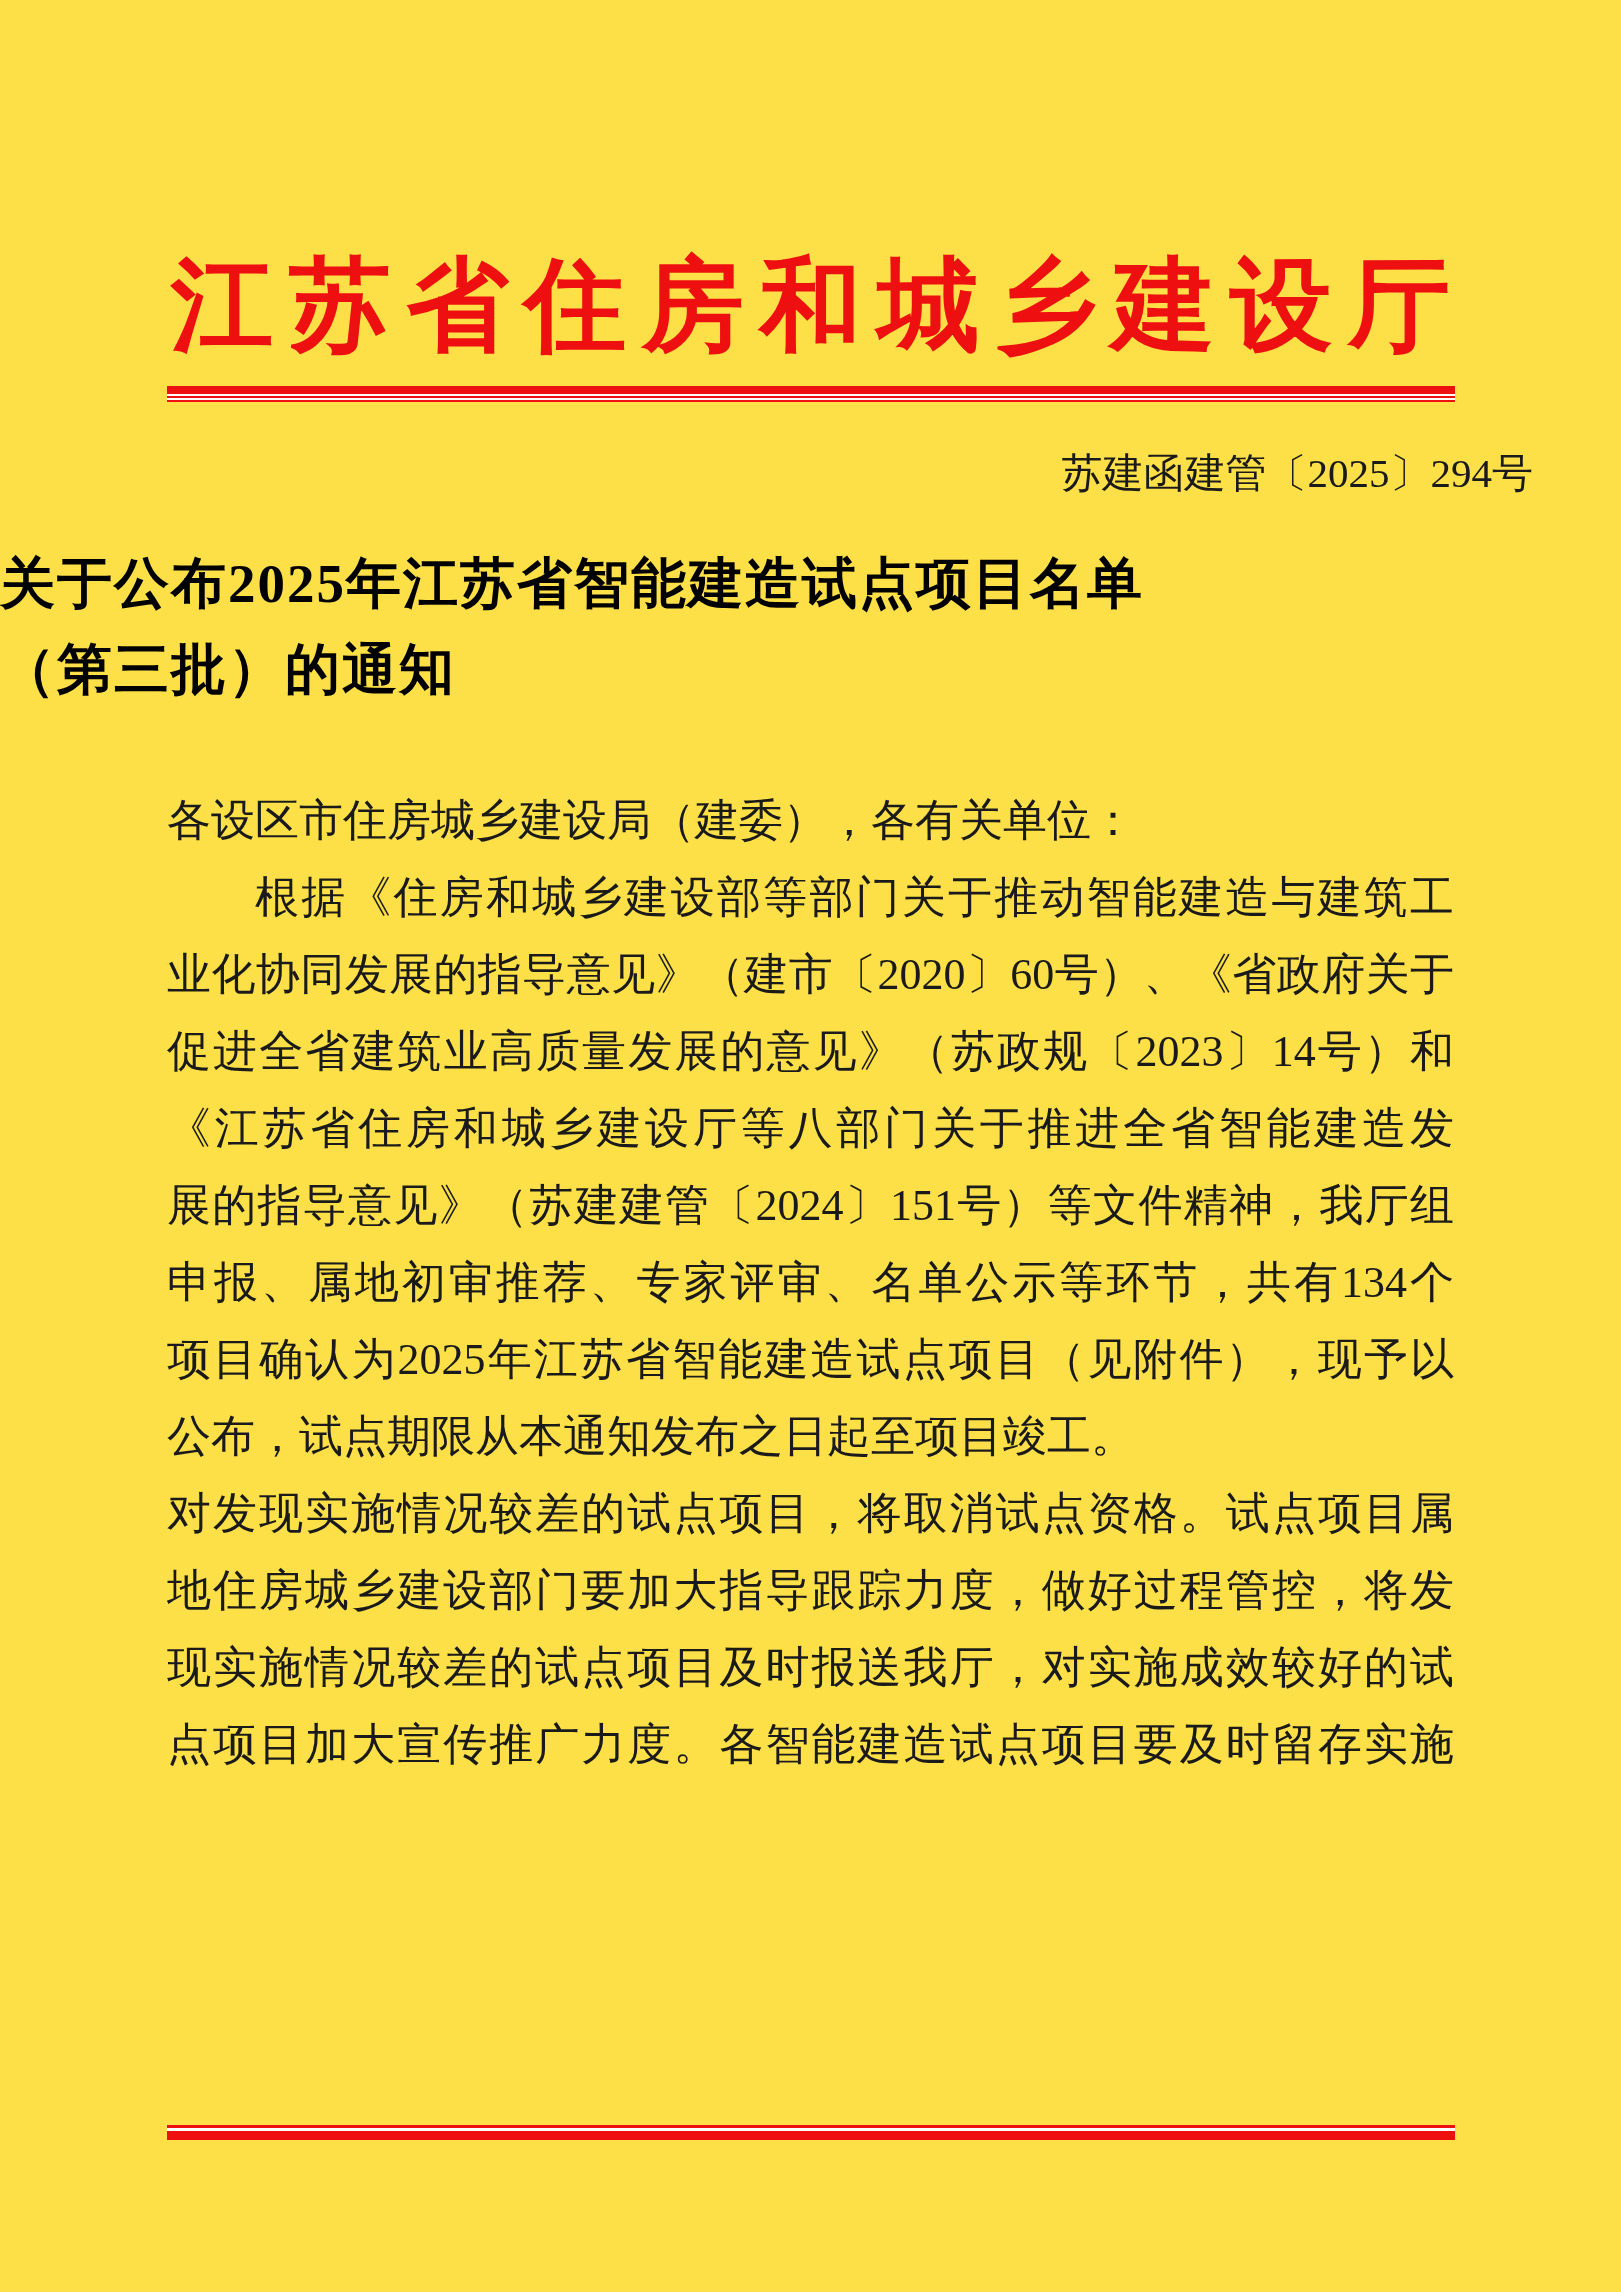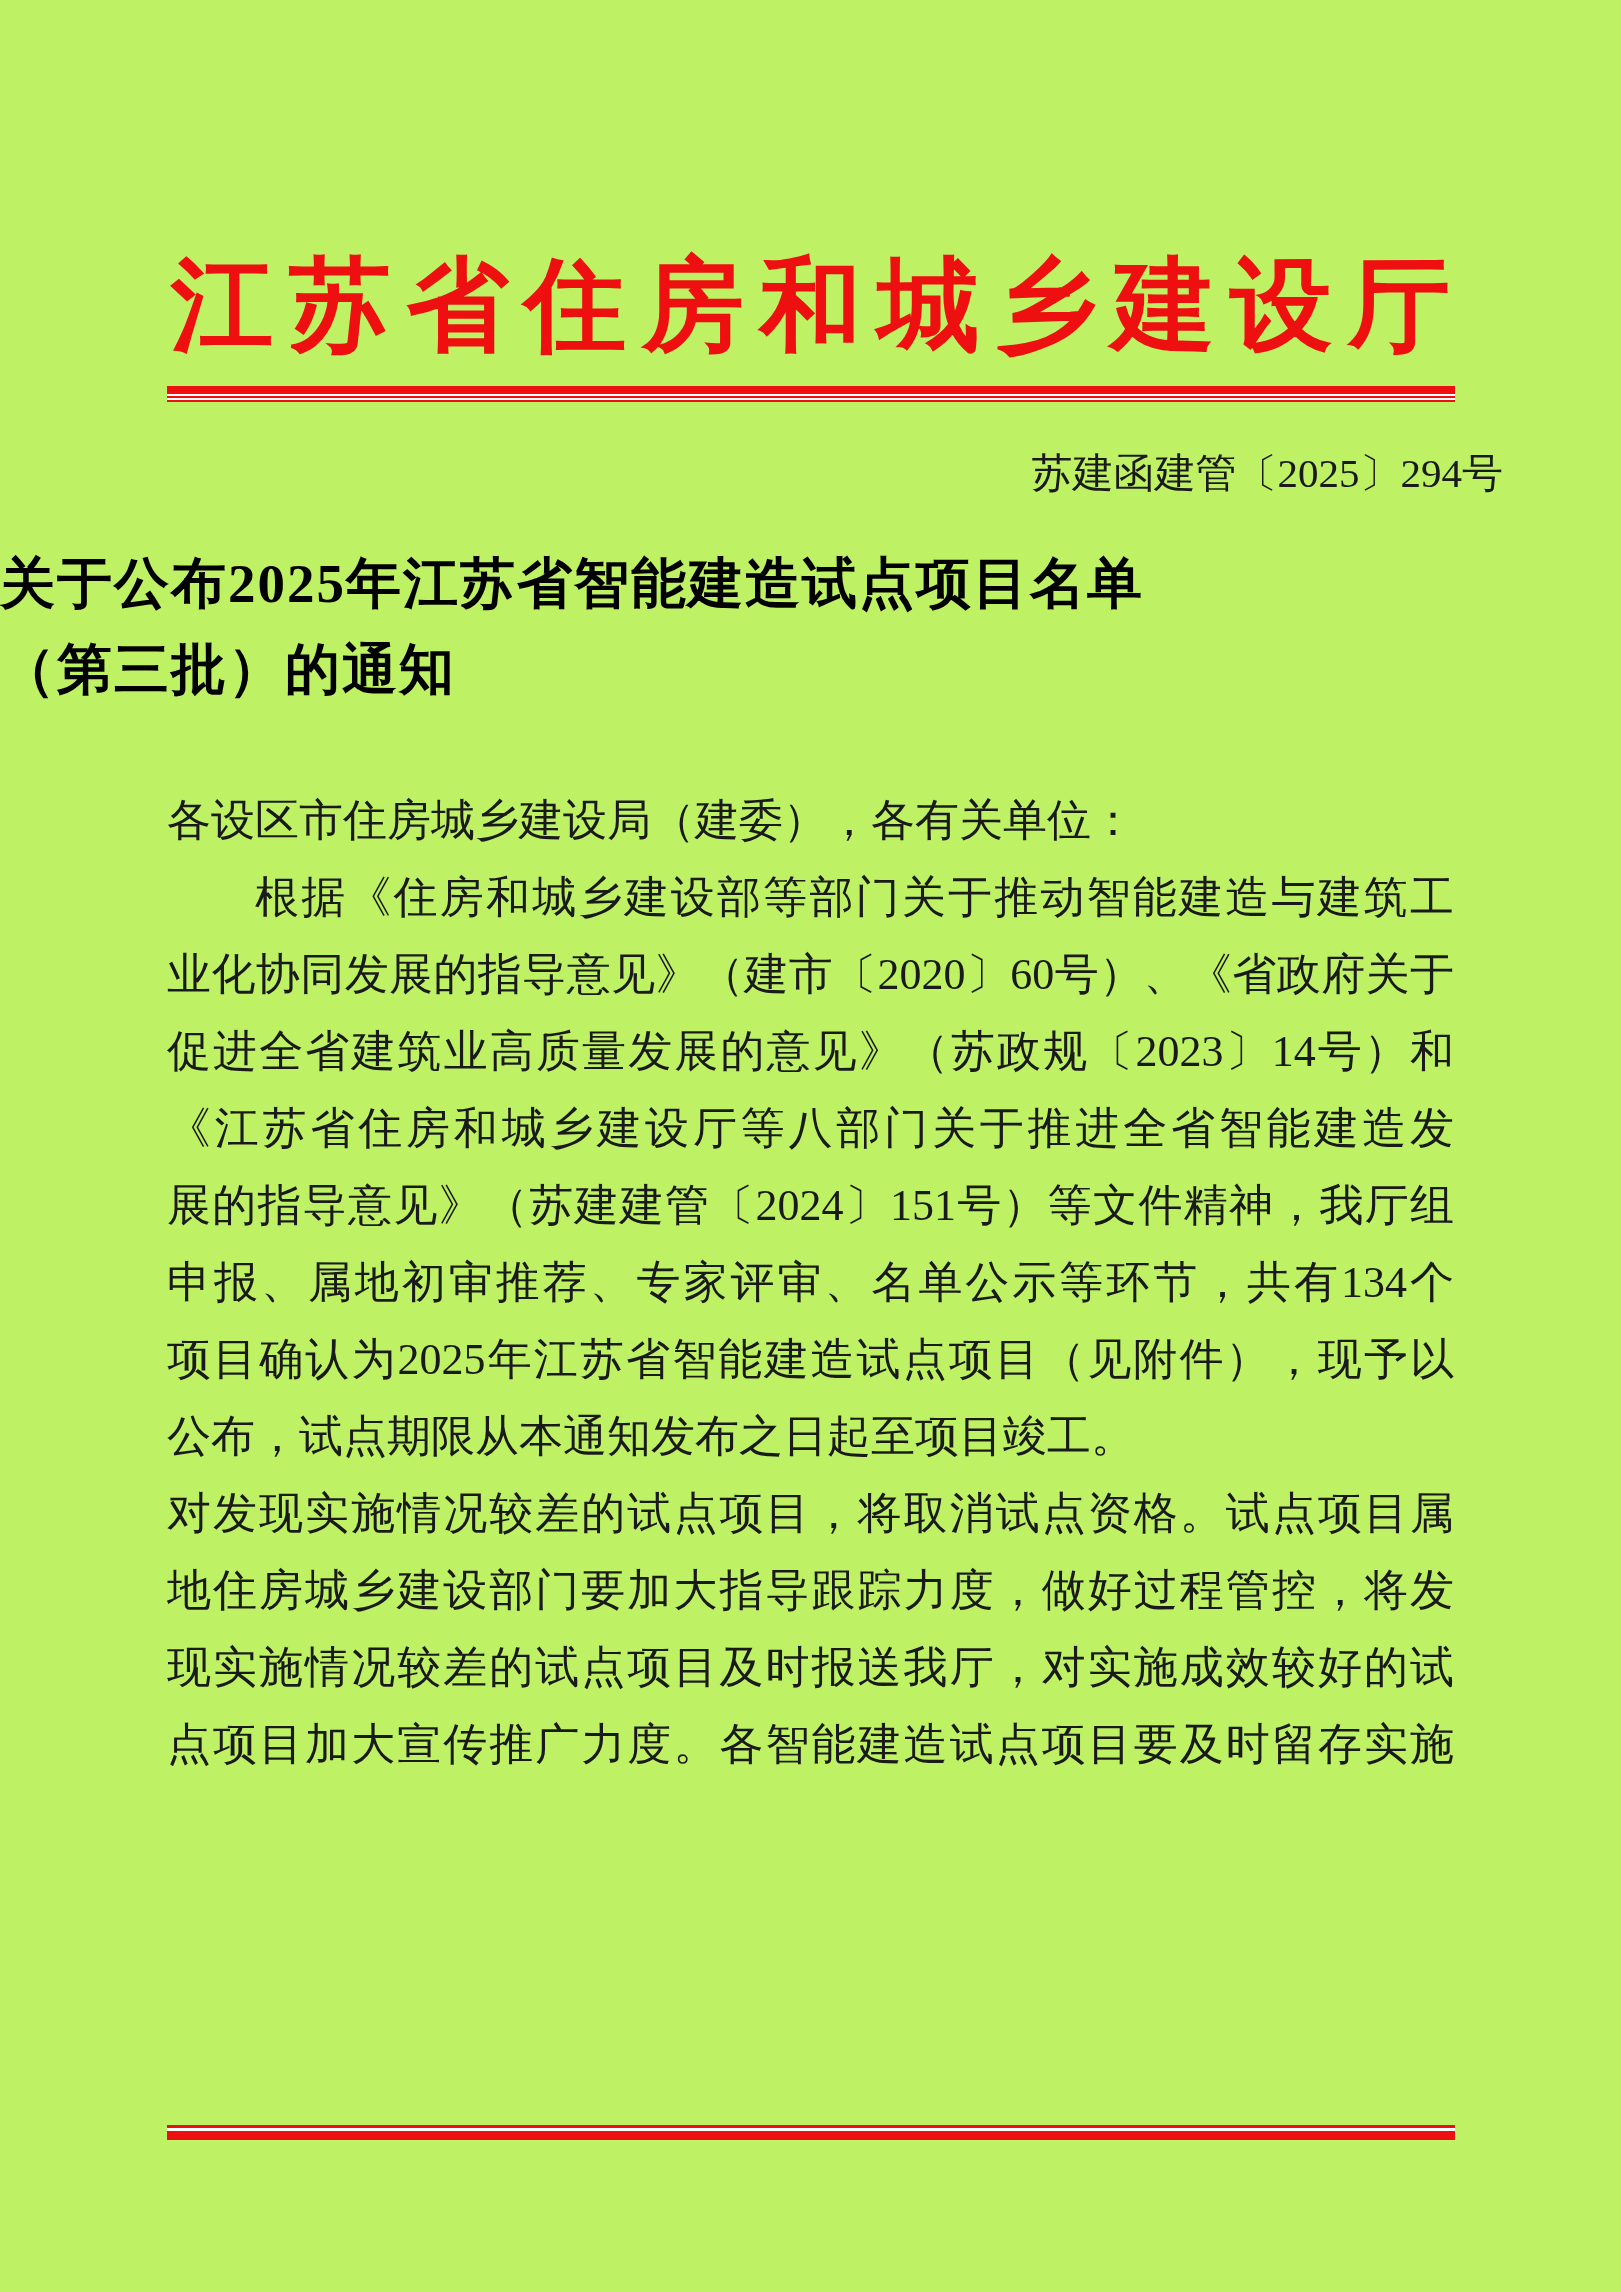--- a/index.html
+++ b/index.html
@@ -4,21 +4,21 @@
 <style>
   html, body {
     margin: 0;
     padding: 0;
     background: #ffffff;
   }
   .page {
     position: relative;
     width: 1621px;
     height: 2293px;
-    background: #bef264;
+    background: #fde047;
     font-family: "Liberation Serif", "DejaVu Serif", serif;
     color: #1a1a1a;
     overflow: hidden;
   }
 
   
   .agency-header {
     padding-top: 247px;
     text-align: center;
     font-size: 102px;
@@ -37,21 +37,21 @@
   }
   .rule-top .bar-thick { height: 7.8px; background: #ee1010; }
   .rule-top .gap-1 { height: 2px; background: #ffffff; }
   .rule-top .bar-thin-a { height: 2px; background: #ee1010; }
   .rule-top .gap-2 { height: 2px; background: #ffffff; }
   .rule-top .bar-thin-b { height: 2px; background: #ee1010; }
 
   
   .doc-number {
     margin-top: 45px;
-    padding-right: 118px;
+    padding-right: 88px;
     text-align: right;
     font-size: 41px;
     line-height: 1.3;
     color: #1a1a1a;
   }
 
   
   .notice-title {
     margin-top: 41px;
     text-align: left;

